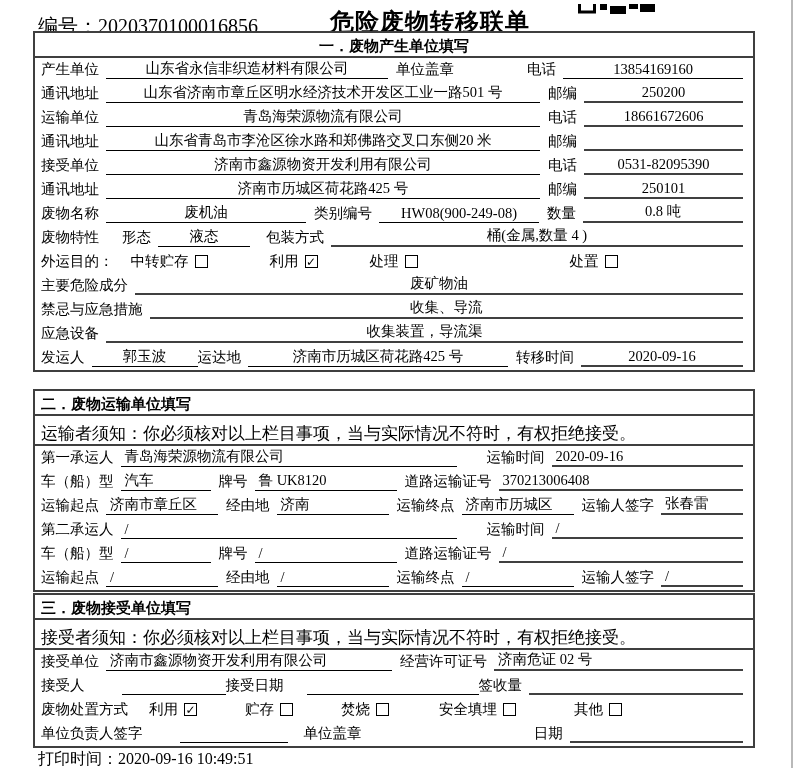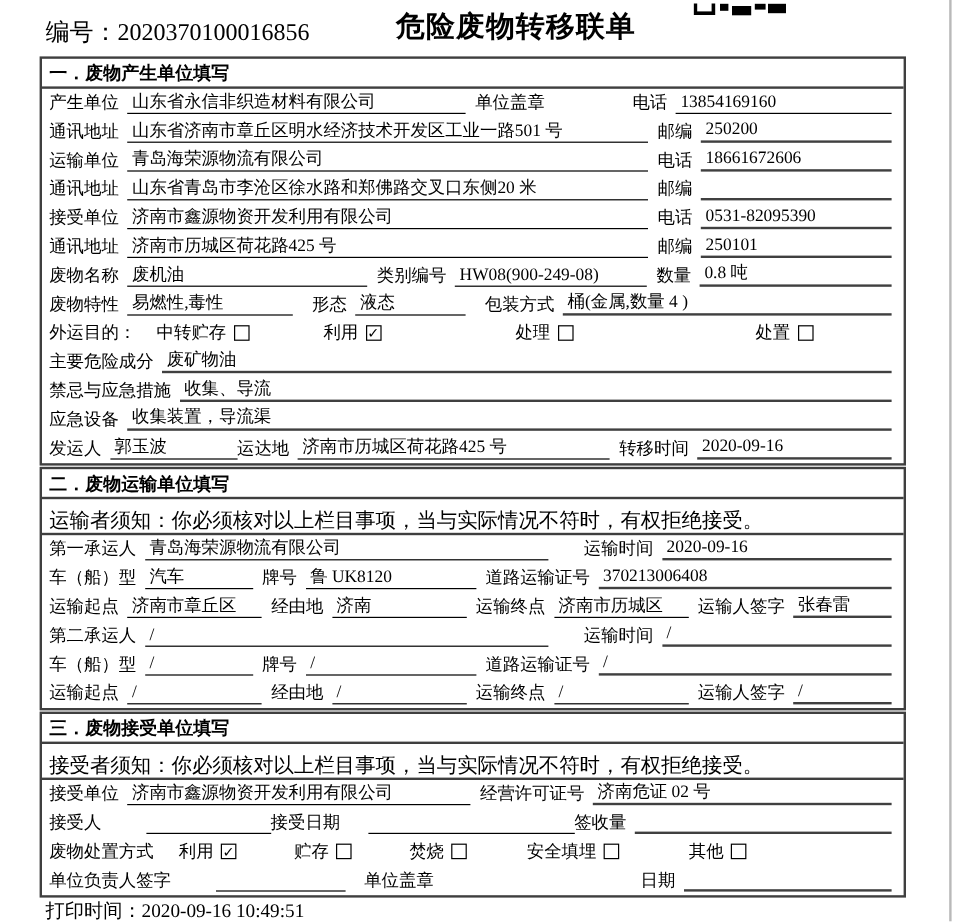--- a/index.html
+++ b/index.html
@@ -11,21 +11,21 @@
   }
   
   .hdr-serial { position:absolute; left:38px; top:13px; font-size:20px; white-space:nowrap; }
   .hdr-title  { position:absolute; left:330px; top:6px; font-size:24px; font-weight:bold;
                 font-family:"Liberation Sans","DejaVu Sans",sans-serif; letter-spacing:1px; white-space:nowrap; }
   .qr { position:absolute; left:578px; top:0; width:78px; height:10px; }
   .edge-line { position:absolute; left:791px; top:0; width:2px; height:768px; background:#b9b9b9; }
 
   
   .box { position:absolute; left:33px; width:722px; border:2px solid #3f3f3f; background:#fff; }
-  #box1 { top:47px; }
+  #box1 { top:31px;text-align:center; }
   #box2 { top:389px; }
   #box3 { top:593px; }
   .sec-title {
     font-family:"Liberation Sans","DejaVu Sans",sans-serif;
     font-weight:bold; font-size:15px; padding:4px 6px 3px 6px;
     border-bottom:2px solid #3f3f3f; height:25px; line-height:18px;
   }
   .notice { display:flex; font-size:17px; padding:6px 8px 6px 6px; border-bottom:2px solid #3f3f3f; height:30px; }
 
   .row { display:flex; align-items:flex-end; height:24px; padding:0 10px 3px 6px; font-size:14.5px; white-space:nowrap; }
@@ -38,21 +38,21 @@
   .w282{width:282px;} .w180{width:180px;} .w434{width:434px;}
   .w200{width:200px;} .w160{width:160px;} .w138{width:138px;} .w92{width:92px;}
   .w106{width:106px;} .w260{width:260px;}
   .w336{width:336px;} .w90{width:90px;} .w142{width:142px;} .w112{width:112px;}
   .w286{width:286px;} .w104{width:104px;} .w172{width:172px;} .w108{width:108px;}
 
   .opt { display:inline-flex; align-items:center; flex:0 0 auto; }
   .cb { width:13px; height:13px; border:1.6px solid #000; margin-left:6px;
         display:inline-flex; align-items:center; justify-content:center;
         font-size:12px; line-height:1; font-family:"DejaVu Sans",sans-serif; }
-  .o1{margin-left:10px;} .o2{margin-left:62px;} .o3{margin-left:112px;} .o4{margin-left:152px;}
+  .o1{margin-left:10px;} .o2{margin-left:62px;} .o3{margin-left:52px;} .o4{margin-left:152px;}
   .d1{margin-left:14px;} .d2{margin-left:48px;} .d3{margin-left:48px;} .d4{margin-left:50px;} .d5{margin-left:58px;}
 
   .footer { position:absolute; left:38px; top:749px; font-size:16px; }
 </style>
 </head>
 <body>
 
 <div class="hdr-serial"><span>编号：</span><span>2020370100016856</span></div>
 <div class="hdr-title">危险废物转移联单</div>
 <div class="qr">
@@ -117,21 +117,20 @@
     <span class="lbl">废物名称</span>
     <span class="val w200">废机油</span>
     <span class="lbl ml8">类别编号</span>
     <span class="val w160">HW08(900-249-08)</span>
     <span class="lbl ml8">数量</span>
     <span class="fill1">0.8 吨</span>
   </div>
 
   <div class="row">
     <span class="lbl">废物特性</span>
-    <span class="val w138">易燃性,毒性</span>
     <span class="lbl ml16">形态</span>
     <span class="val w92">液态</span>
     <span class="lbl ml16">包装方式</span>
     <span class="fill1">桶(金属,数量 4 )</span>
   </div>
 
   <div class="row">
     <span class="lbl">外运目的：</span>
     <span class="opt o1">
         <span>中转贮存</span>

